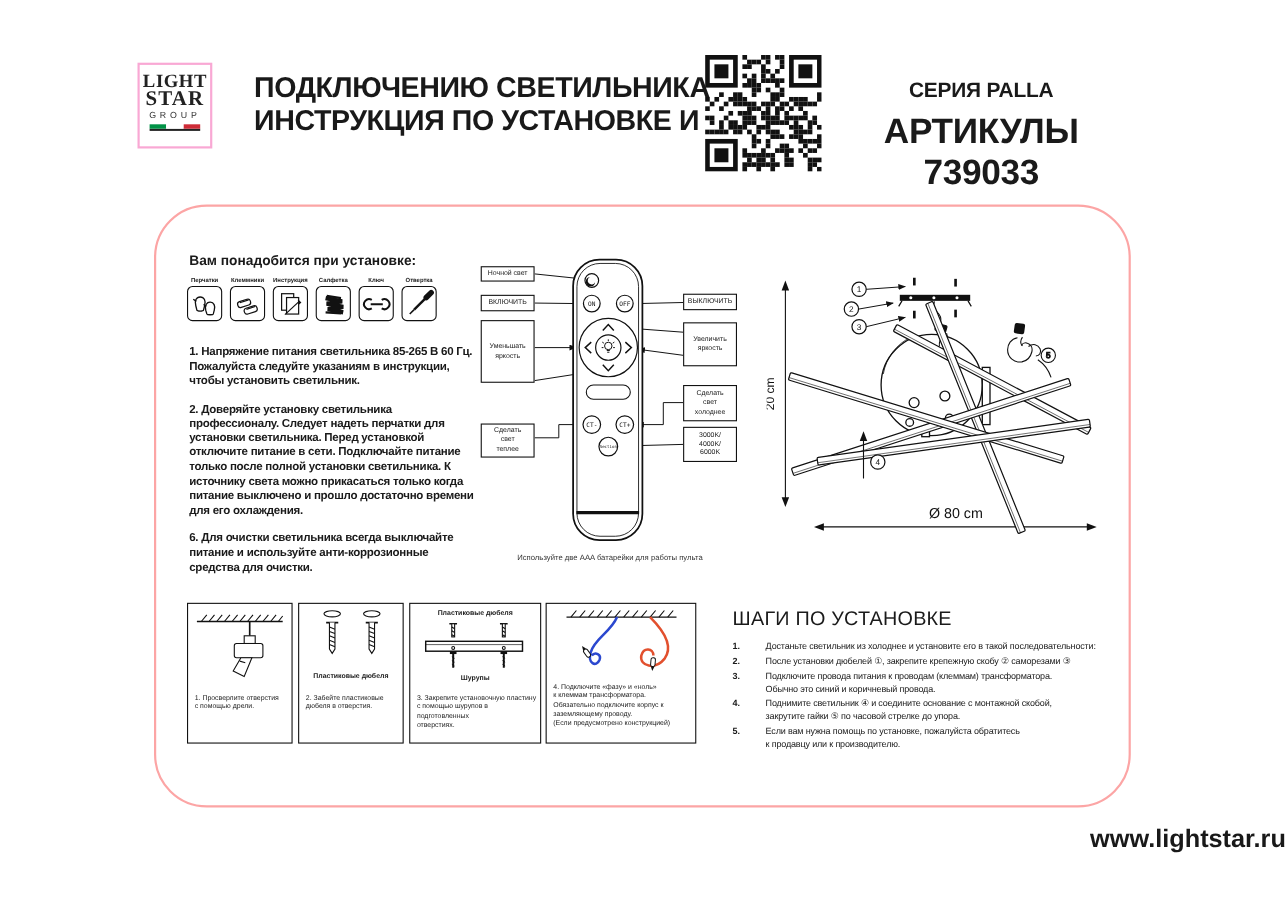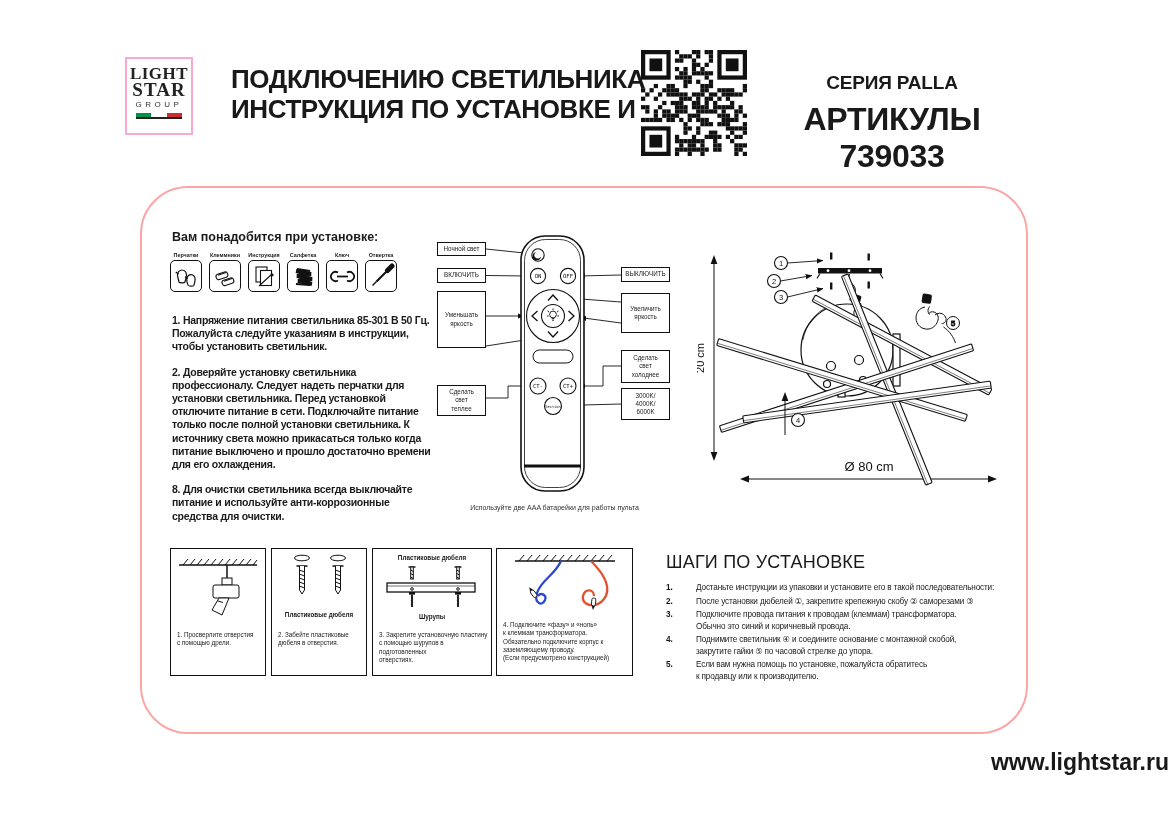--- a/index.html
+++ b/index.html
@@ -400,23 +400,23 @@
           <svg width="27" height="27" viewBox="0 0 27 27">
             <line x1="19.5" y1="7.5" x2="24" y2="3" stroke="#111" stroke-width="5" stroke-linecap="round"></line>
             <line x1="19" y1="8" x2="8.5" y2="18.5" stroke="#111" stroke-width="2.2"></line>
             <line x1="8.5" y1="18.5" x2="4.5" y2="22.5" stroke="#111" stroke-width="1.4"></line>
           </svg>
         </div>
       </div>
     </div>
 
     <div class="abs warnings">
-      <p>1. Напряжение питания светильника 85-301 В 50 Гц. Пожалуйста следуйте указаниям в инструкции, чтобы установить светильник.</p>
+      <p>1. Напряжение питания светильника 85-265 В 60 Гц. Пожалуйста следуйте указаниям в инструкции, чтобы установить светильник.</p>
       <p>2. Доверяйте установку светильника профессионалу. Следует надеть перчатки для установки светильника. Перед установкой отключите питание в сети. Подключайте питание только после полной установки светильника. К источнику света можно прикасаться только когда питание выключено и прошло достаточно времени для его охлаждения.</p>
-      <p>8. Для очистки светильника всегда выключайте питание и используйте анти-коррозионные средства для очистки.</p>
+      <p>6. Для очистки светильника всегда выключайте питание и используйте анти-коррозионные средства для очистки.</p>
     </div>
 
     <div class="abs remote-block">
       <svg width="245" height="300" viewBox="0 0 245 300">
         <defs>
           <marker id="ar1" markerWidth="7.5" markerHeight="6" refX="7" refY="3" orient="auto">
             <path d="M0,0 L7.5,3 L0,6 Z" fill="#111"></path>
           </marker>
         </defs>
 
@@ -698,21 +698,21 @@
 к клеммам трансформатора.
 Обязательно подключите корпус к
 заземляющему проводу.
 (Если предусмотрено конструкцией)</div>
     </div>
 
     <div class="abs steps-block">
       <div class="steps-heading">ШАГИ ПО УСТАНОВКЕ</div>
       <div class="step">
         <span class="step-num">1.</span>
-        <span class="step-text">Достаньте инструкции из упаковки и установите его в такой последовательности:</span>
+        <span class="step-text">Достаньте светильник из холоднее и установите его в такой последовательности:</span>
       </div>
       <div class="step">
         <span class="step-num">2.</span>
         <span class="step-text">После установки дюбелей ①, закрепите крепежную скобу ② саморезами ③</span>
       </div>
       <div class="step">
         <span class="step-num">3.</span>
         <span class="step-text">Подключите провода питания к проводам (клеммам) трансформатора.
 Обычно это синий и коричневый провода.</span>
       </div>

